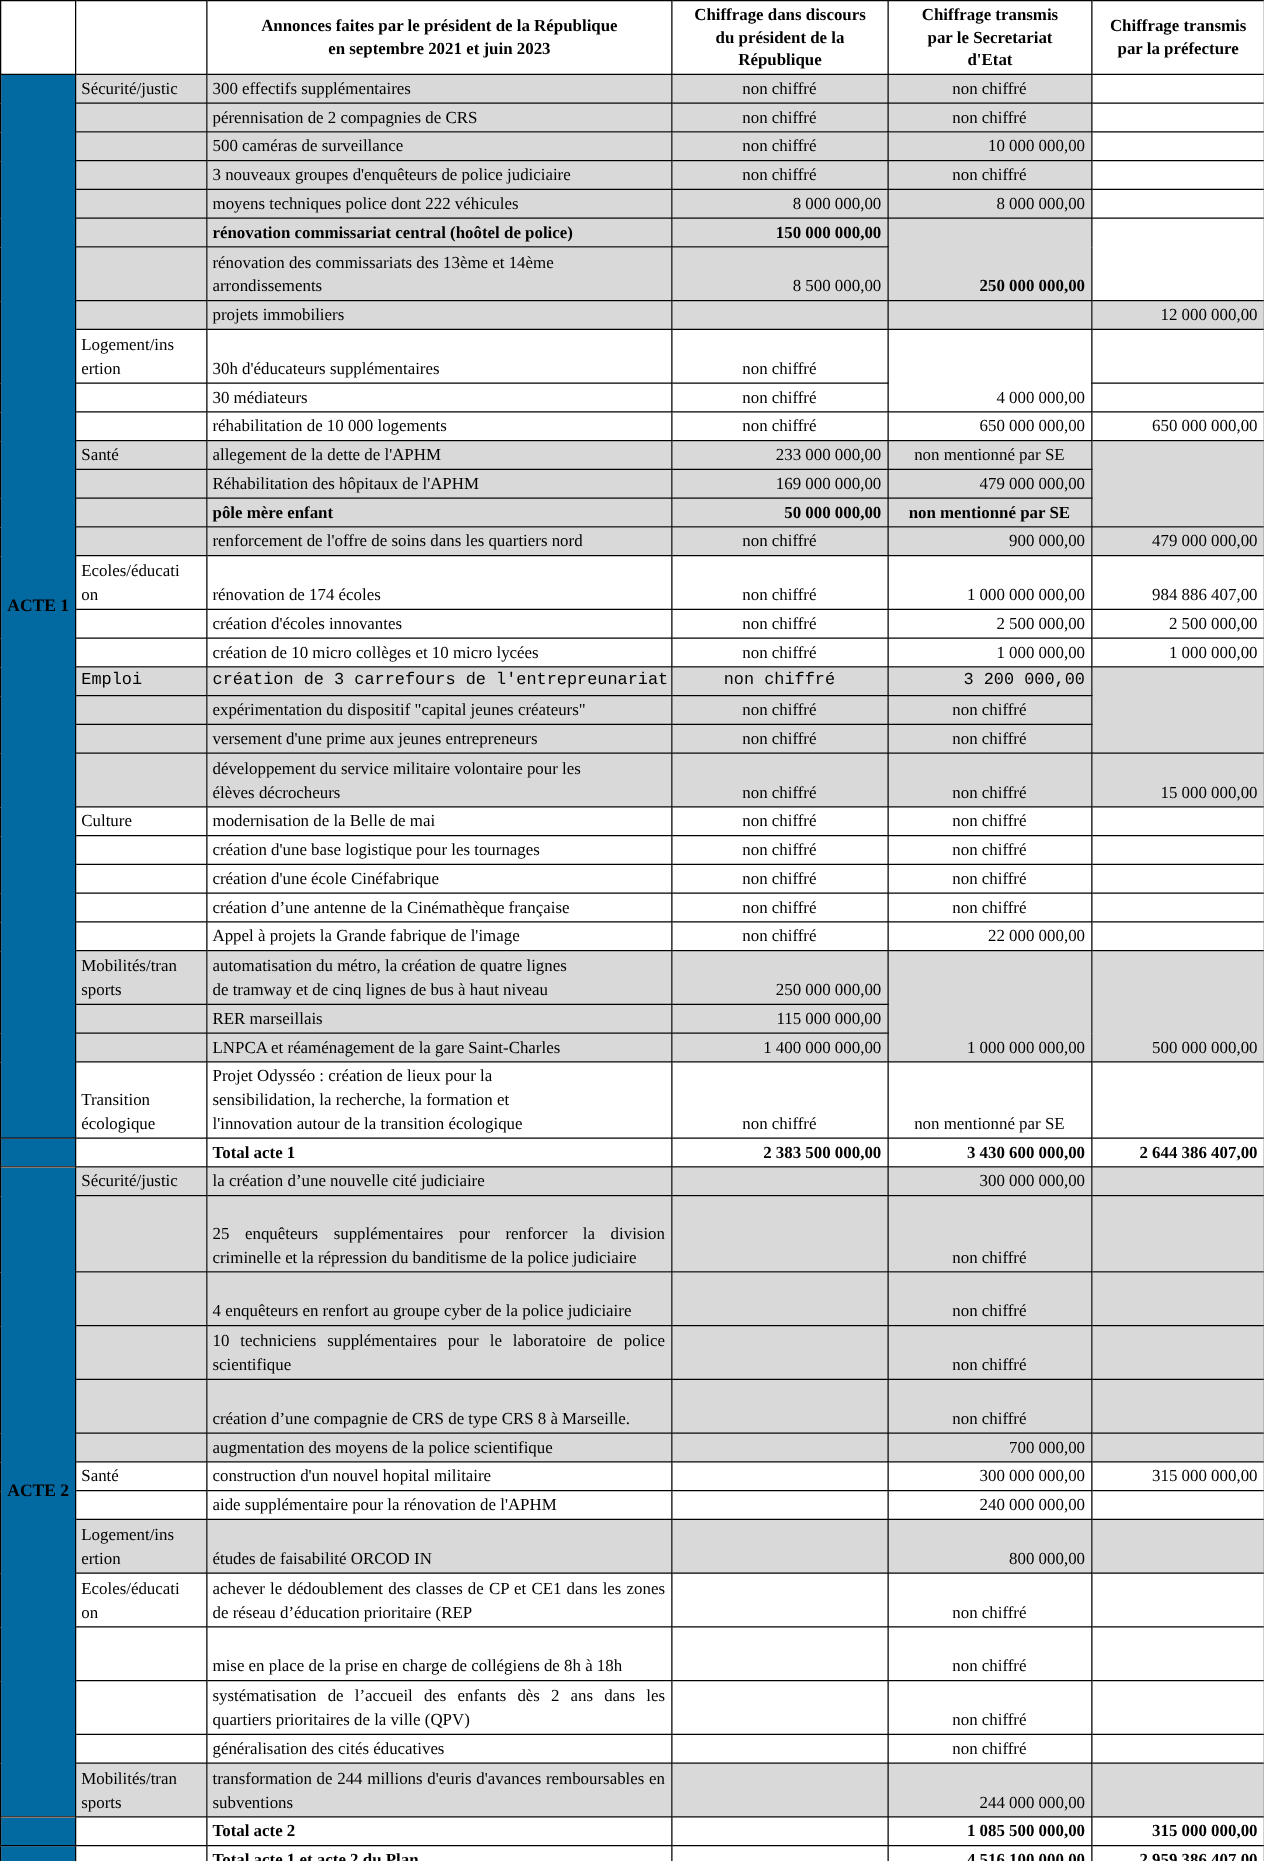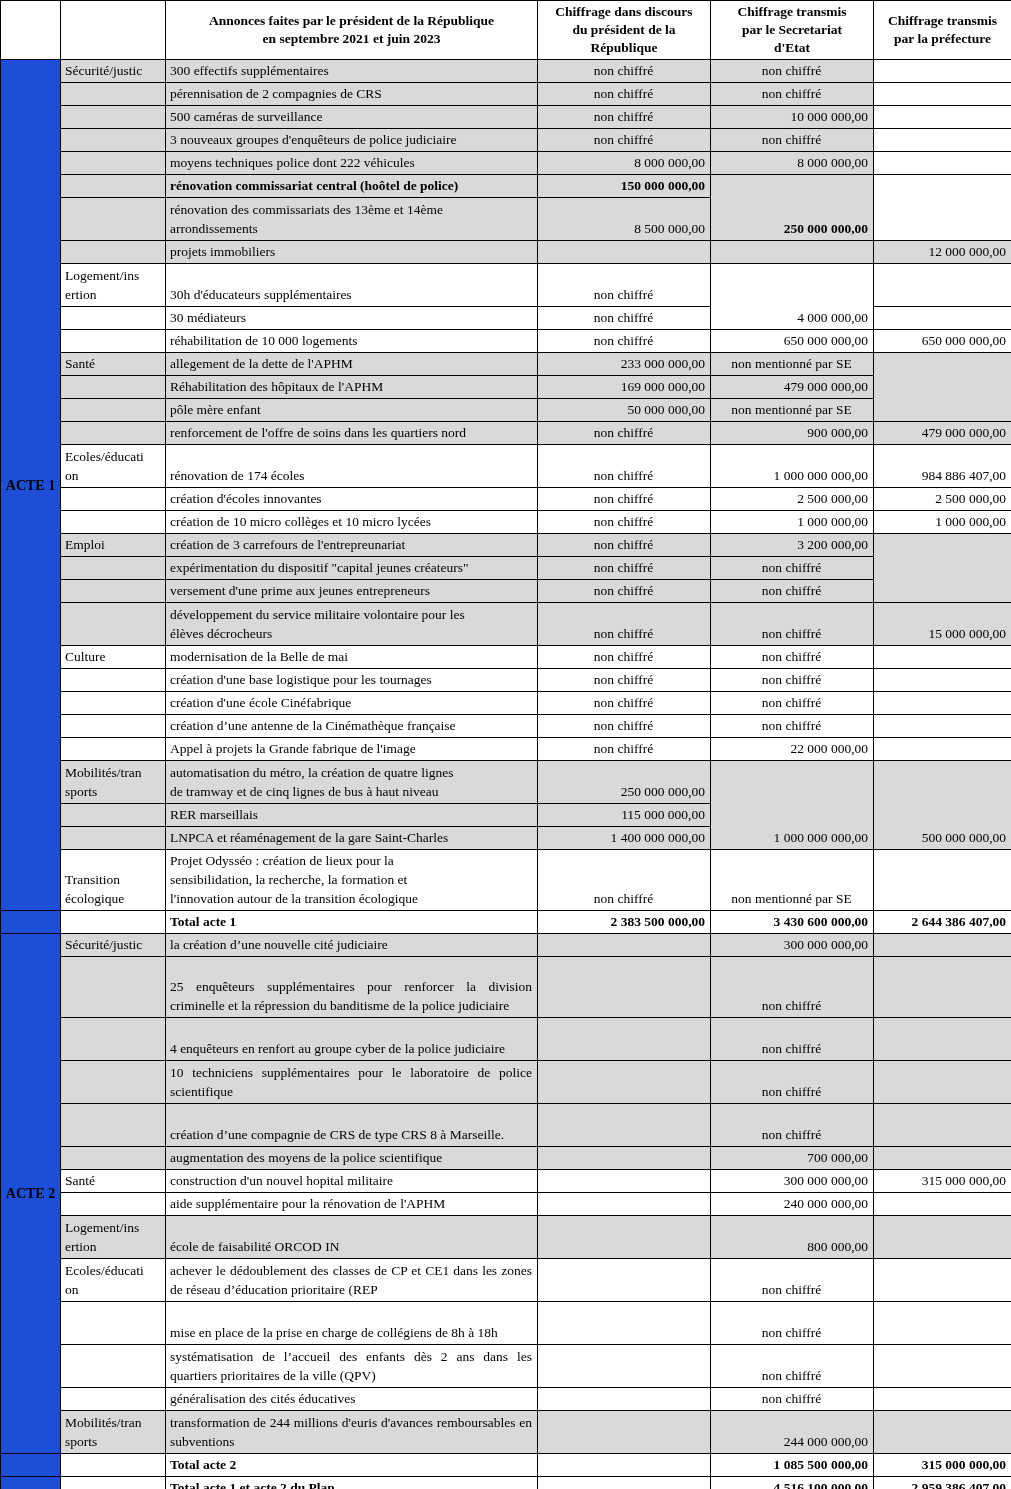--- a/index.html
+++ b/index.html
@@ -35,21 +35,21 @@
   .g{background:#d9d9d9;}
   .r{text-align:right;}
   .c{text-align:center;}
   .j{text-align:justify;}
   .txt{white-space:pre-line;}
   .nw{white-space:nowrap;}
   .acte{
     font-weight:bold;
     text-align:center;
     vertical-align:middle;
-    background:#1d4ed8;
+    background:#0369a1;
     font-size:14px;
     white-space:nowrap;
     padding:0 2px;
     font-family:Liberation Serif, serif;
   }
   tr.b td{font-weight:bold;}
   tbody tr:last-child td{border-bottom:2px solid #000;}
   col.w-acte{width:60px;}
   col.w-category{width:105px;}
   col.w-annonce{width:372px;}
@@ -169,21 +169,21 @@
         <td class="g r">233 000 000,00</td>
         <td class="g c">non mentionné par SE</td>
         <td rowspan="3" class="g"></td>
       </tr>
       <tr style="height: 23px;">
         <td class="g txt nw"></td>
         <td class="g txt nw">Réhabilitation des hôpitaux de l'APHM</td>
         <td class="g r">169 000 000,00</td>
         <td class="g r">479 000 000,00</td>
       </tr>
-      <tr style="height: 23px;">
+      <tr style="height: 23px; font-weight: bold;">
         <td class="g txt nw"></td>
         <td class="g txt nw">pôle mère enfant</td>
         <td class="g r">50 000 000,00</td>
         <td class="g c">non mentionné par SE</td>
       </tr>
       <tr style="height: 23px;">
         <td class="g txt nw"></td>
         <td class="g txt nw">renforcement de l'offre de soins dans les quartiers nord</td>
         <td class="g c">non chiffré</td>
         <td class="g r">900 000,00</td>
@@ -204,21 +204,21 @@
         <td class="r">2 500 000,00</td>
         <td class="r">2 500 000,00</td>
       </tr>
       <tr style="height: 15px;">
         <td class="txt nw"></td>
         <td class="txt nw">création de 10 micro collèges et 10 micro lycées</td>
         <td class="c">non chiffré</td>
         <td class="r">1 000 000,00</td>
         <td class="r">1 000 000,00</td>
       </tr>
-      <tr style="height: 23px;">
+      <tr style="height: 23px; font-family: Liberation Mono, monospace;">
         <td class="g txt nw">Emploi</td>
         <td class="g txt nw">création de 3 carrefours de l'entrepreunariat</td>
         <td class="g c">non chiffré</td>
         <td class="g r">3 200 000,00</td>
         <td rowspan="3" class="g"></td>
       </tr>
       <tr style="height: 23px;">
         <td class="g txt nw"></td>
         <td class="g txt nw">expérimentation du dispositif "capital jeunes créateurs"</td>
         <td class="g c">non chiffré</td>
@@ -363,21 +363,21 @@
       <tr style="height: 23px;">
         <td class="txt nw"></td>
         <td class="txt nw">aide supplémentaire pour la rénovation de l'APHM</td>
         <td class=""></td>
         <td class="r">240 000 000,00</td>
         <td class=""></td>
       </tr>
       <tr style="height: 43px;">
         <td class="g txt">Logement/ins
 ertion</td>
-        <td class="g txt">école de faisabilité ORCOD IN</td>
+        <td class="g txt">études de faisabilité ORCOD IN</td>
         <td class="g"></td>
         <td class="g r">800 000,00</td>
         <td class="g"></td>
       </tr>
       <tr style="height: 43px;">
         <td class="txt">Ecoles/éducati
 on</td>
         <td class="txt j">achever le dédoublement des classes de CP et CE1 dans les zones de réseau d’éducation prioritaire (REP</td>
         <td class=""></td>
         <td class="c">non chiffré</td>

